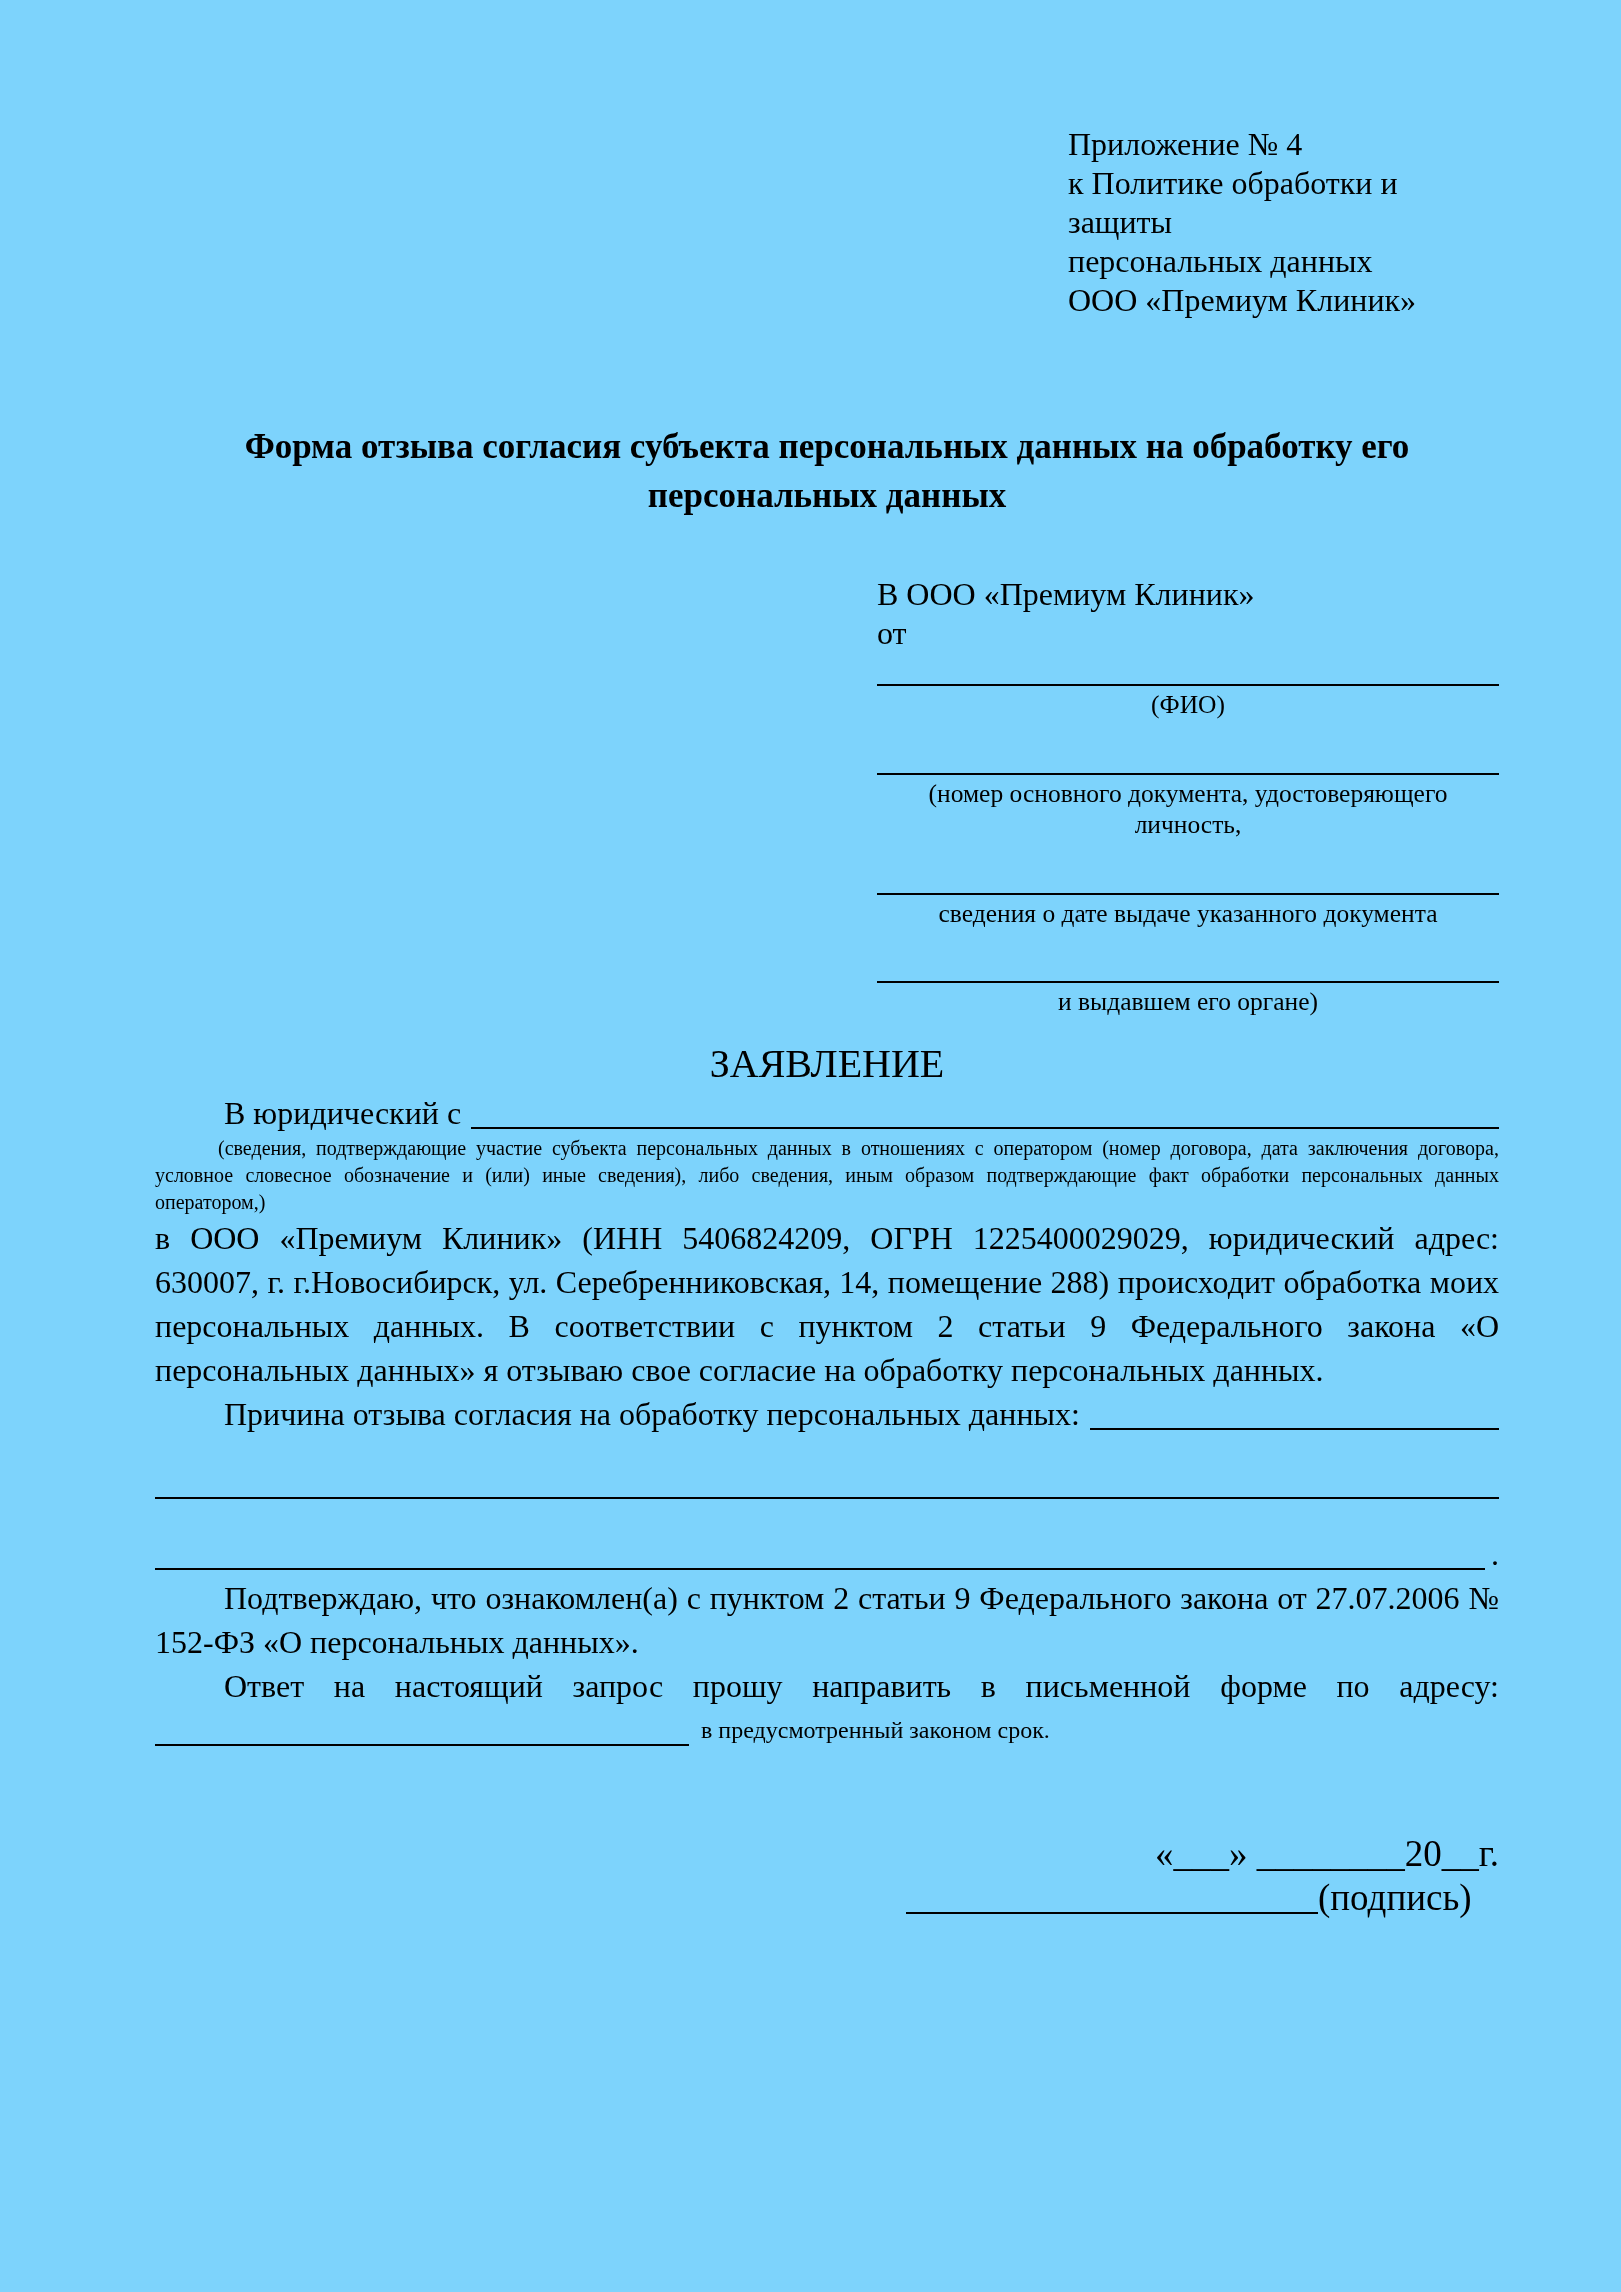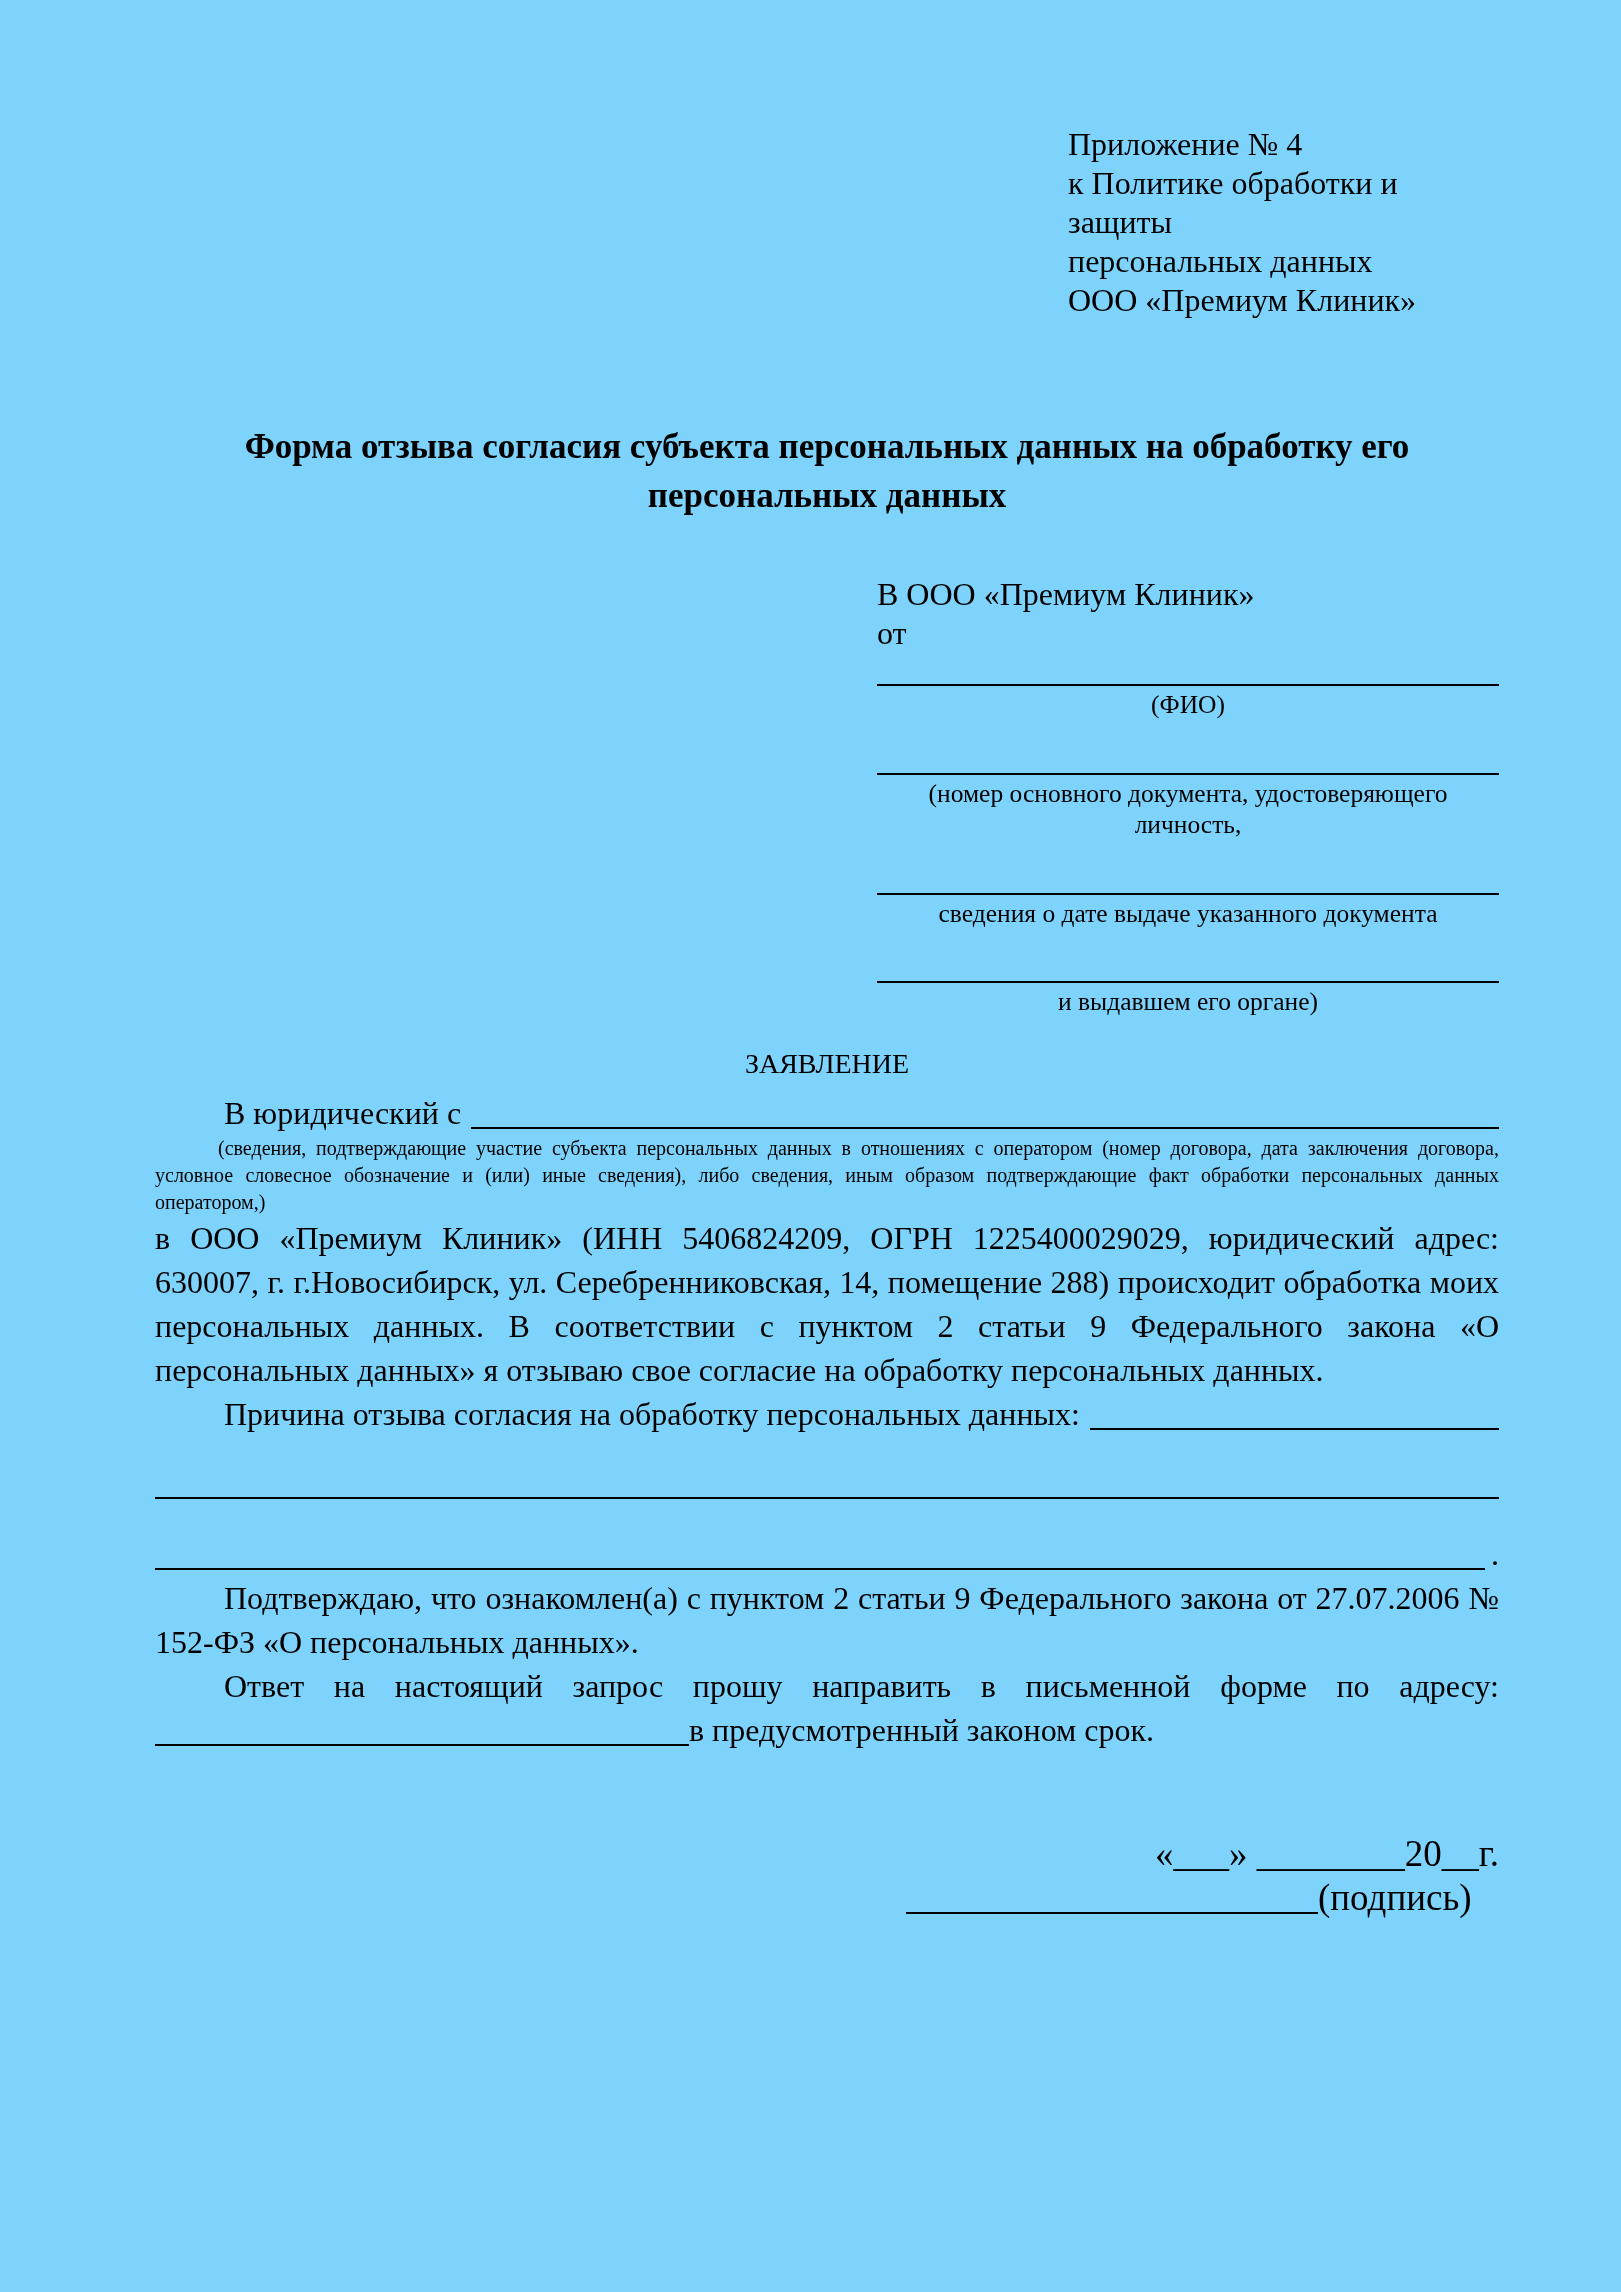--- a/index.html
+++ b/index.html
@@ -19,38 +19,38 @@
     margin-top:102px; text-align:center; font-weight:bold;
     font-size:35px; line-height:49px;
   }
 
   
   .addr { margin-top:55px; margin-left:722px; width:622px; font-size:32px; line-height:39px; }
   .addr .field { margin-top:27.4px; }
   .field-line { height:27.4px; border-bottom:2.9px solid #000; }
   .addr .caption { text-align:center; font-size:25.5px; line-height:31px; margin-top:2.9px; }
 
-  .statement-heading { margin-top:25.5px; text-align:center; font-size:28px; line-height:41px; }
+  .statement-heading { margin-top:25.5px; text-align:center; font-size:40px; line-height:41px; }
 
   .flexline { display:flex; align-items:flex-end; font-size:32px; line-height:44px; }
   .fill { flex:1; border-bottom:2.9px solid #000; margin-bottom:6.9px; margin-left:9.8px; }
   .indent-pad { padding-left:69px; }
 
   .fineprint {
     font-size:20px; line-height:27px; text-align:justify; text-indent:63px;
   }
   .para { font-size:32px; line-height:44px; text-align:justify; }
   .para.indent { text-indent:69px; }
   .force-justify { text-align:justify; text-align-last:justify; }
 
   .blank-row { margin-top:59px; border-bottom:2.9px solid #000; height:3.9px; }
   .blank-row2 { display:flex; align-items:flex-end; font-size:32px; line-height:44px; margin-top:33px; }
   .blank-row2 .fill2 { flex:1; border-bottom:2.9px solid #000; margin-bottom:5.9px; margin-right:5.9px; }
 
-  .resp-line { display:flex; align-items:flex-end; font-size:32px; line-height:44px; }
+  .resp-line { display:flex; align-items:flex-end; font-size:24px; line-height:44px;gap:12px; }
   .resp-blank { width:534px; border-bottom:2.9px solid #000; margin-bottom:5.9px; }
 
   .signoff { margin-top:80px; display:flex; justify-content:space-between; align-items:flex-end;
              font-size:37px; line-height:44px; padding-left:61px;flex-direction:column; }
   .sign-group { display:flex; align-items:flex-end; margin-right:27.4px;text-align:right; }
   .sign-line { width:412px; border-bottom:2.9px solid #000; margin-bottom:5.9px; }
 </style>
 </head>
 <body>
 

